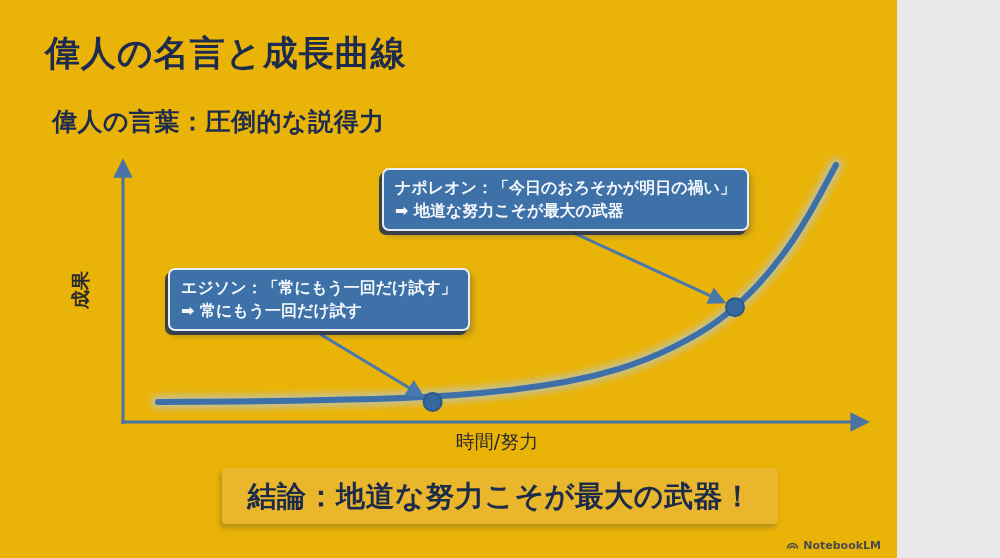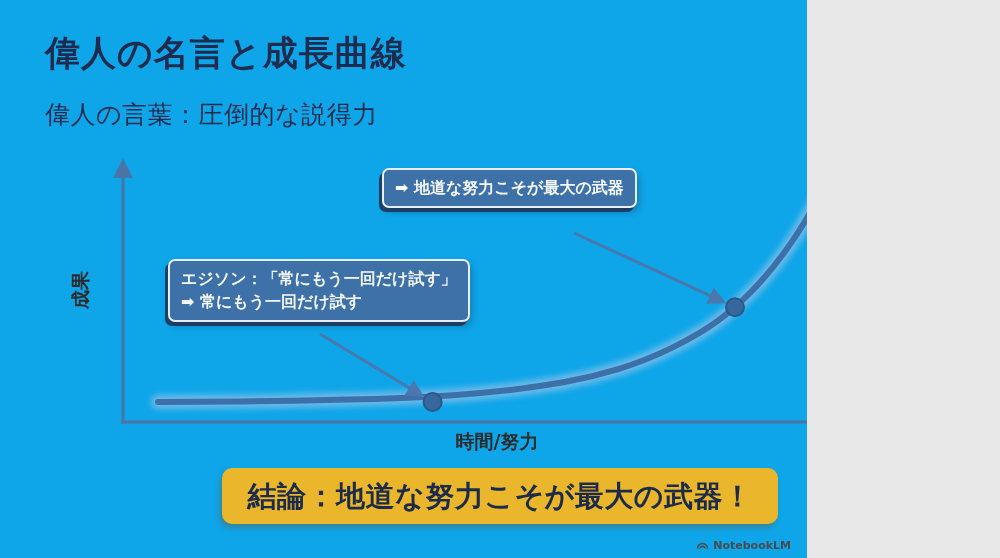--- a/index.html
+++ b/index.html
@@ -1,53 +1,53 @@
 <!DOCTYPE html>
 <html><head>
 <meta charset="utf-8">
 <style>
   html,body{margin:0;padding:0;background:#e8e8e8;}
   .slide{
-    position:relative;width:807px;height:558px;overflow:hidden;
-    background:#0ea5e9;
+    position:relative;width:897px;height:558px;overflow:hidden;
+    background:#eab308;
     font-family:"DejaVu Sans","Liberation Sans",sans-serif;
   }
   .title{
     position:absolute;left:45px;top:30px;margin:0;
     font-size:35px;font-weight:800;letter-spacing:1px;color:#1d2c4e;
   }
   .subtitle{
-    position:absolute;left:45px;top:98px;margin:0;
-    font-size:25px;font-weight:400;letter-spacing:0.5px;color:#1d2c4e;
+    position:absolute;left:45px;top:98px;margin:7px;
+    font-size:25px;font-weight:700;letter-spacing:0.5px;color:#1d2c4e;
   }
   .chart-layer{position:absolute;left:0;top:0;}
   .ylabel{
     position:absolute;left:58px;top:277px;width:46px;text-align:center;
     font-size:19px;font-weight:600;color:#2b2b2b;
     transform:rotate(-90deg);transform-origin:center center;
   }
   .xlabel{
     position:absolute;left:382px;top:429px;width:230px;text-align:center;
-    font-size:19px;font-weight:700;color:#2b2b2b;
+    font-size:19px;font-weight:400;color:#2b2b2b;
   }
   .callout{
     position:absolute;
     background:#3e71a8;color:#f4f8fc;
     border:2px solid rgba(255,255,255,0.88);
     border-radius:7px;
     padding:6px 11px 7px 11px;
     font-size:16px;font-weight:600;line-height:1.45;
     white-space:nowrap;
     box-shadow:-3px 4px 0 rgba(31,48,82,0.85), 2px 4px 6px rgba(31,48,82,0.35);
   }
-  .callout-edison{left:168px;top:259px;}
+  .callout-edison{left:168px;top:268px;}
   .callout-napoleon{left:382px;top:168px;}
   .conclusion{
     position:absolute;left:222px;top:468px;width:556px;height:56px;
-    background:#e9b62c;border-radius:10px;
+    background:#e9b62c;border-radius:4px;
     color:#1c2b49;font-size:29px;font-weight:800;letter-spacing:0.5px;
     text-align:center;line-height:56px;
     box-shadow:-2px 4px 5px rgba(110,90,40,0.4);
   }
   .watermark{
     position:absolute;right:16px;bottom:6px;
     display:flex;align-items:flex-end;gap:4px;
     color:#4b4b4b;font-size:11px;font-weight:600;
   }
   .watermark svg{display:block;}
@@ -88,20 +88,21 @@
 
   <div class="ylabel">成果</div>
   <div class="xlabel">時間/努力</div>
 
   <div class="callout callout-edison">
     <div>エジソン：「常にもう一回だけ試す」</div>
     <div>➡ 常にもう一回だけ試す</div>
   </div>
 
   <div class="callout callout-napoleon">
+    <div>ナポレオン：「今日のおろそかが明日の禍い」</div>
     <div>➡ 地道な努力こそが最大の武器</div>
   </div>
 
   <div class="conclusion">結論：地道な努力こそが最大の武器！</div>
 
   <div class="watermark">
     <svg width="13" height="13" viewBox="0 0 13 13">
       <path d="M1.5 9.5 A5 5 0 0 1 11.5 9.5" fill="none" stroke="#4b4b4b" stroke-width="1.6"></path>
       <path d="M4.2 9.5 A2.3 2.3 0 0 1 8.8 9.5" fill="none" stroke="#4b4b4b" stroke-width="1.6"></path>
     </svg>

